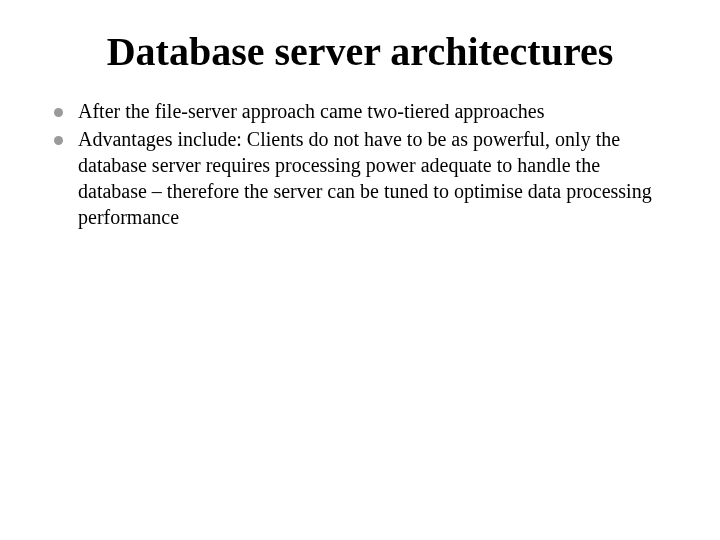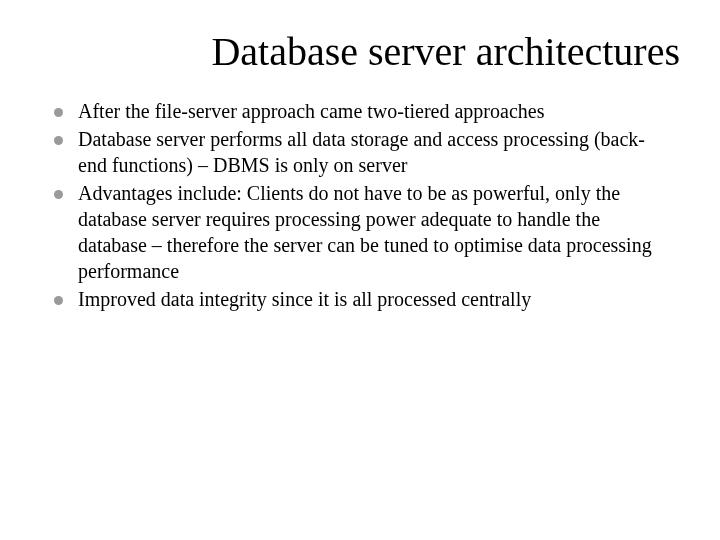--- a/index.html
+++ b/index.html
@@ -12,22 +12,22 @@
     color: #000000;
   }
   .slide {
     width: 720px;
     height: 540px;
     box-sizing: border-box;
     padding: 20px 40px 40px 40px;
   }
   .title {
     font-size: 40px;
-    font-weight: normal;
-    text-align: right;
+    font-weight: bold;
+    text-align: center;
     margin: 10px 0 24px 0;
     line-height: 1.1;
   }
   ul.bullets {
     list-style: none;
     margin: 0;
     padding: 0 10px 0 10px;
     font-family: Liberation Serif, serif;
   }
   ul.bullets li {
@@ -48,17 +48,15 @@
     border-radius: 50%;
   }
 </style>
 </head>
 <body>
 
 <div class="slide">
   <h1 class="title">Database server architectures</h1>
   <ul class="bullets">
     <li>After the file-server approach came two-tiered approaches</li>
-    <li>Database server performs all data storage and access processing (back-end functions) – DBMS is only on server</li>
     <li>Advantages include: Clients do not have to be as powerful, only the database server requires processing power adequate to handle the database – therefore the server can be tuned to optimise data processing performance</li>
-    <li>Improved data integrity since it is all processed centrally</li>
   </ul>
 </div>
 
 </body></html>

